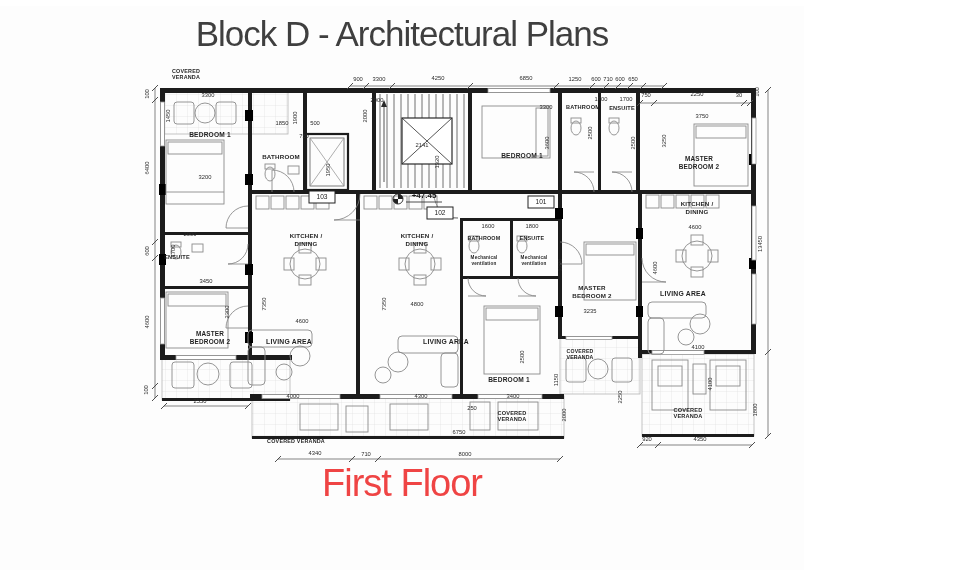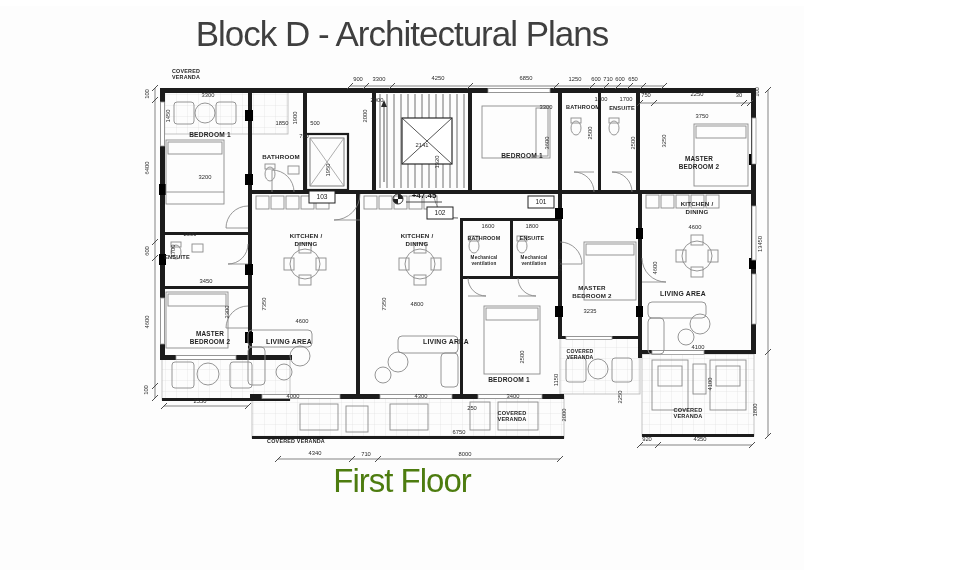--- a/index.html
+++ b/index.html
@@ -1,21 +1,21 @@
 <!DOCTYPE html>
 <html><head>
 <meta charset="utf-8">
 <style>
   html,body{margin:0;padding:0;background:#ffffff;}
   .page{position:relative;width:804px;height:570px;background:#fdfdfd;overflow:hidden;
         font-family:Liberation Sans, sans-serif;margin-top:6px;}
   .big-title{position:absolute;top:8px;left:0;width:100%;text-align:center;
         font-size:35px;color:#3f3f3f;letter-spacing:-1px;font-weight:400;}
   .sub-title{position:absolute;top:456px;left:0;width:100%;text-align:center;
-        font-size:33px;color:#4d7c0f;letter-spacing:-1px;font-weight:400;}
+        font-size:38px;color:#ef4444;letter-spacing:-1px;font-weight:400;}
   svg{position:absolute;left:0;top:0;}
   .room-label{fill:#1f1f1f;font-weight:bold;letter-spacing:.2px;}
   .dim-label{fill:#2b2b2b;}
   .marker-text{fill:#1a1a1a;}
 </style>
 </head>
 <body>
 
 <div class="page">
   <div class="big-title">Block D - Architectural Plans</div>

